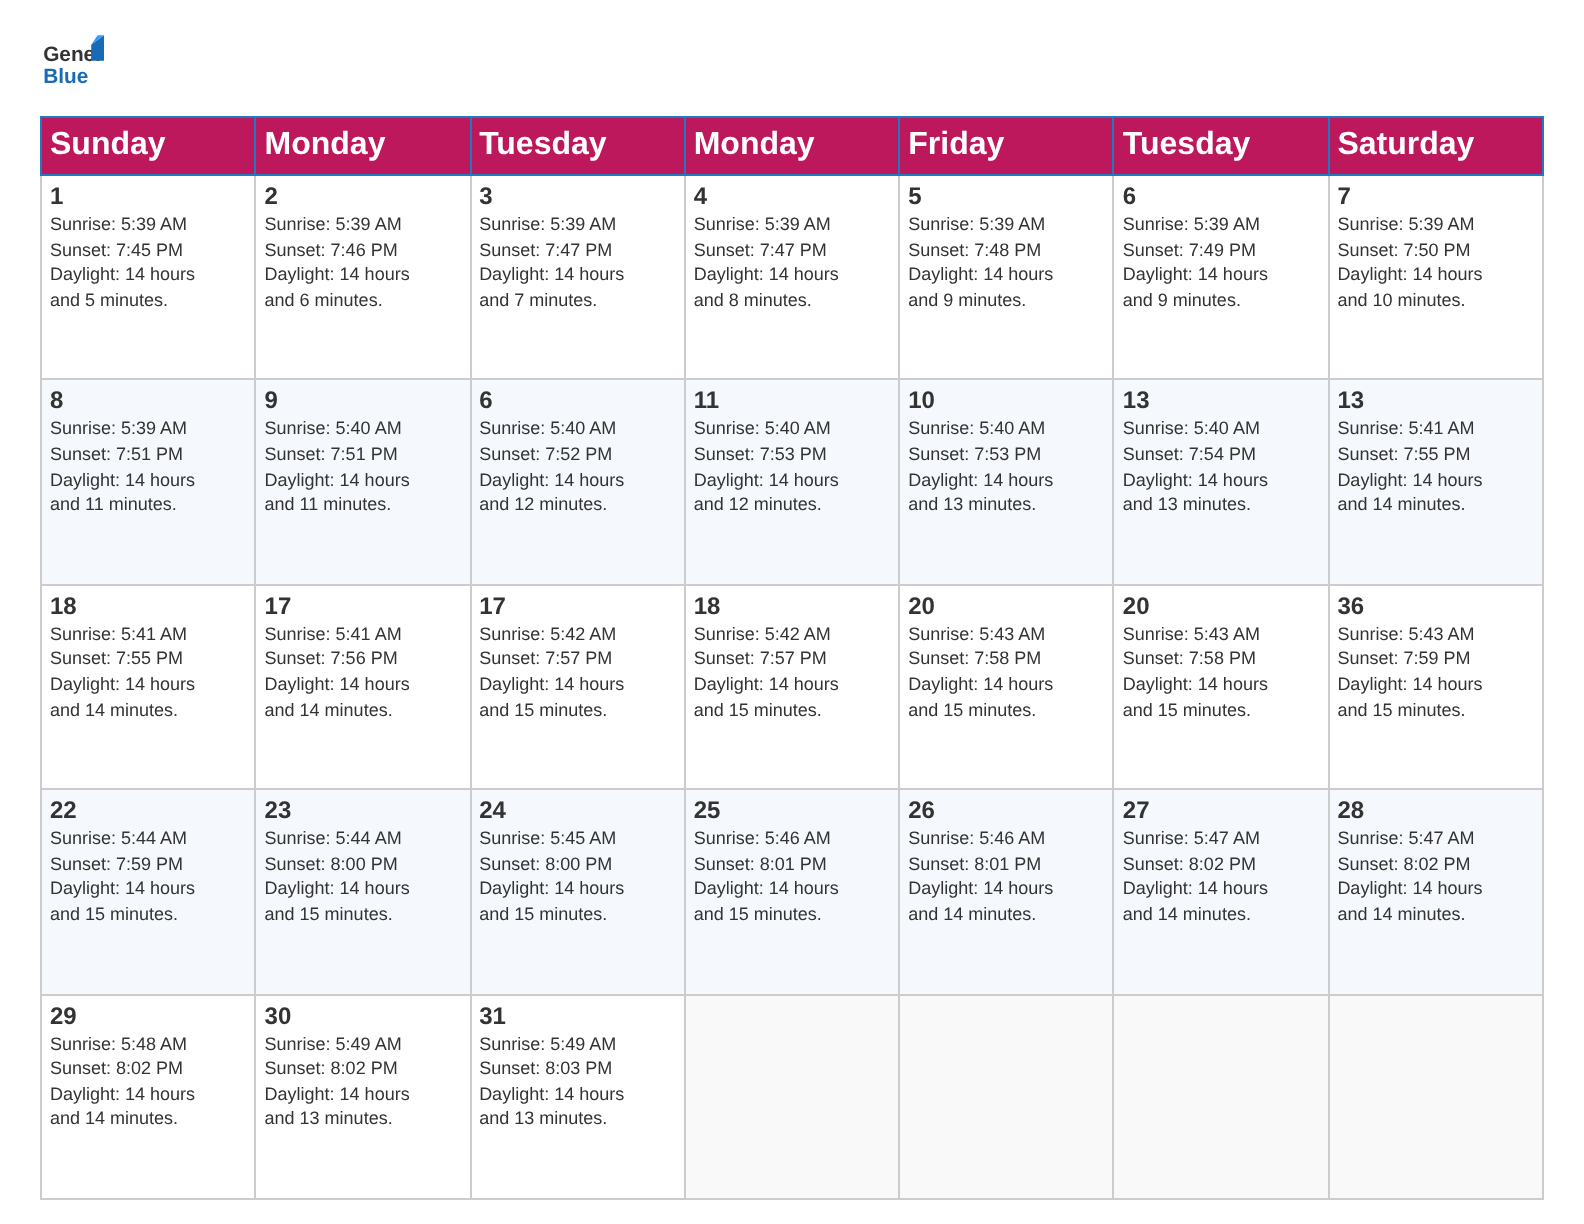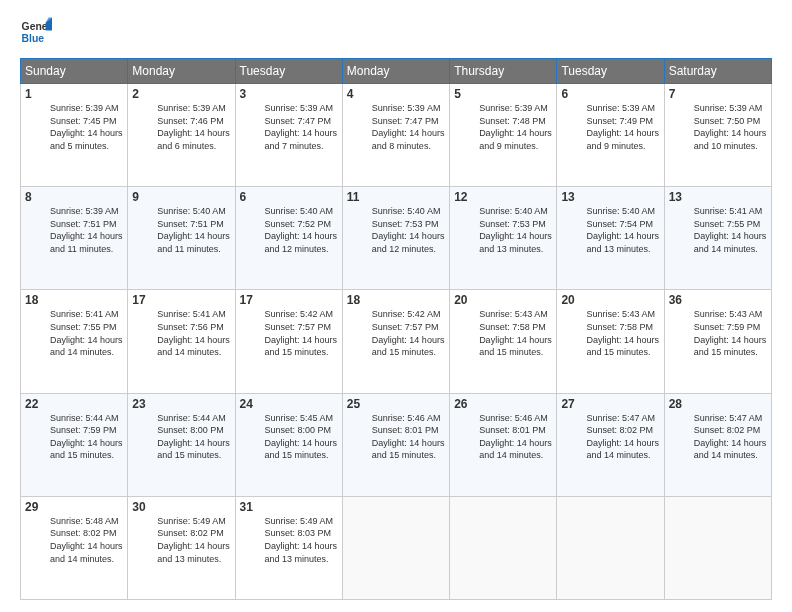--- a/index.html
+++ b/index.html
@@ -47,24 +47,24 @@
       margin-top: 2px;
     }
     .calendar {
       flex: 1;
       border: 1px solid #ccc;
       border-collapse: collapse;
       width: 100%;
       table-layout: fixed;
     }
     .calendar th {
-      background-color: #737373;
+      background-color: #be185d;
       color: #fff;
-      font-size: 12px;
-      font-weight: normal;
+      font-size: 16px;
+      font-weight: bold;
       padding: 5px 4px;
       border: 1px solid #2277c4;
       text-align: left;
     }
     .calendar td {
       border: 1px solid #ccc;
       vertical-align: top;
       padding: 3px 4px;
       font-size: 9.5px;
       color: #333;
@@ -77,21 +77,20 @@
     .day-num {
       font-size: 12px;
       font-weight: bold;
       display: block;
       margin-bottom: 1px;
     }
     .day-info {
       font-size: 9px;
       line-height: 1.4;
       color: #333;
-      margin-left: 25px;
     }
     .empty-cell {
       background: #f9f9f9 !important;
     }
     table {
       width: 100%;
       border-collapse: collapse;
     }
   </style>
 </head>
@@ -113,21 +112,21 @@
     </div>
   </div>
 
   <table class="calendar">
     <thead>
       <tr id="header-row">
           <th>Sunday</th>
           <th>Monday</th>
           <th>Tuesday</th>
           <th>Monday</th>
-          <th>Thursday</th>
+          <th>Friday</th>
           <th>Tuesday</th>
           <th>Saturday</th>
         </tr>
     </thead>
     <tbody id="calendar-body">
         <tr>
           <td>
             <span class="day-num">1</span>
             <div class="day-info">Sunrise: 5:39 AM<br>Sunset: 7:45 PM<br>Daylight: 14 hours<br>and 5 minutes.</div>
           </td>
@@ -167,21 +166,21 @@
           </td>
           <td>
             <span class="day-num">6</span>
             <div class="day-info">Sunrise: 5:40 AM<br>Sunset: 7:52 PM<br>Daylight: 14 hours<br>and 12 minutes.</div>
           </td>
           <td>
             <span class="day-num">11</span>
             <div class="day-info">Sunrise: 5:40 AM<br>Sunset: 7:53 PM<br>Daylight: 14 hours<br>and 12 minutes.</div>
           </td>
           <td>
-            <span class="day-num">12</span>
+            <span class="day-num">10</span>
             <div class="day-info">Sunrise: 5:40 AM<br>Sunset: 7:53 PM<br>Daylight: 14 hours<br>and 13 minutes.</div>
           </td>
           <td>
             <span class="day-num">13</span>
             <div class="day-info">Sunrise: 5:40 AM<br>Sunset: 7:54 PM<br>Daylight: 14 hours<br>and 13 minutes.</div>
           </td>
           <td>
             <span class="day-num">13</span>
             <div class="day-info">Sunrise: 5:41 AM<br>Sunset: 7:55 PM<br>Daylight: 14 hours<br>and 14 minutes.</div>
           </td>

